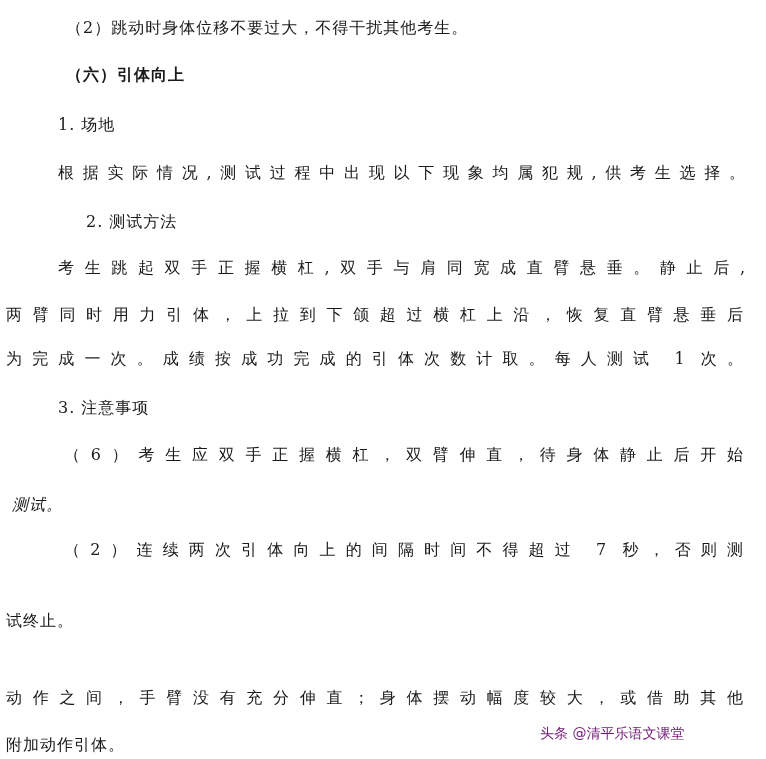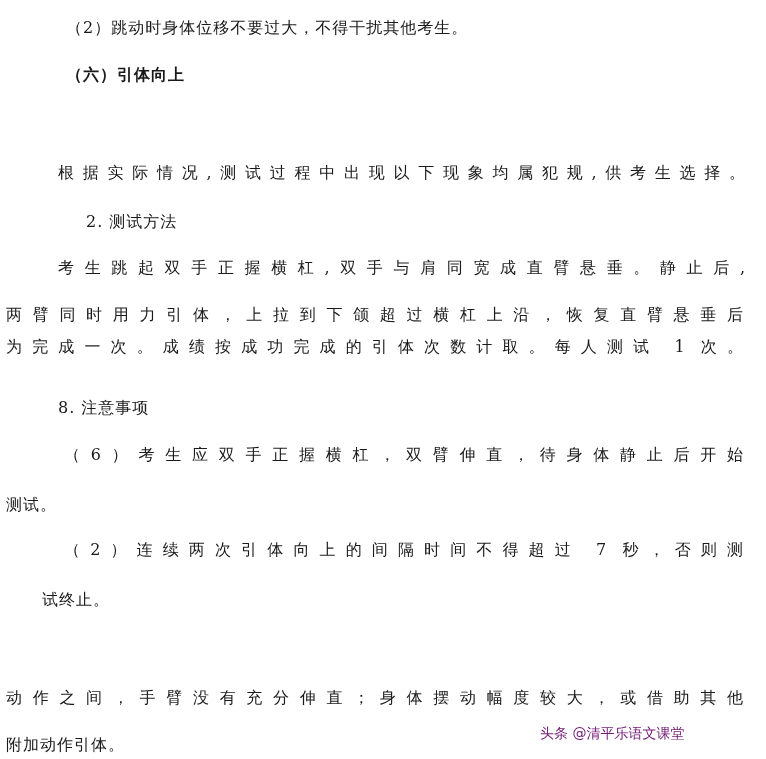--- a/index.html
+++ b/index.html
@@ -52,40 +52,41 @@
   </style>
 </head>
 <body>
 
 <div class="page">
 
   <div class="line" style="left:66px; top:13px;">（2）跳动时身体位移不要过大，不得干扰其他考生。</div>
 
   <div class="line heading" style="left:66px; top:60px;font-family:Liberation Serif, serif;">（六）引体向上</div>
 
+  <div class="line" style="left:58px; top:110px;">1. 场地</div>
 
   <div class="line" style="left:58px; top:158px; width:688px; text-align:justify; text-align-last:justify;">根据实际情况,测试过程中出现以下现象均属犯规,供考生选择。</div>
 
   <div class="line" style="left:58px; top:207px;margin-left:28px;">2. 测试方法</div>
 
   <div class="line full" style="top:300px;">两臂同时用力引体，上拉到下颌超过横杠上沿，恢复直臂悬垂后</div>
 
   <div class="line" style="left:58px; top:253px; width:688px; text-align:justify; text-align-last:justify;">考生跳起双手正握横杠,双手与肩同宽成直臂悬垂。静止后,</div>
 
-  <div class="line full" style="top:332px;">为完成一次。成绩按成功完成的引体次数计取。每人测试 1 次。</div>
+  <div class="line full" style="top:344px;">为完成一次。成绩按成功完成的引体次数计取。每人测试 1 次。</div>
 
-  <div class="line" style="left:58px; top:393px;">8. 注意事项</div>
+  <div class="line" style="left:58px; top:393px;">3. 注意事项</div>
 
   <div class="line" style="left:64px; top:440px; width:680px; text-align:justify; text-align-last:justify;">（6）考生应双手正握横杠，双臂伸直，待身体静止后开始</div>
 
-  <div class="line" style="left:6px; top:490px;">测试。</div>
+  <div class="line" style="left:12px; top:490px;font-style:italic;">测试。</div>
 
   <div class="line" style="left:64px; top:535px; width:680px; text-align:justify; text-align-last:justify;">（2）连续两次引体向上的间隔时间不得超过 7 秒，否则测</div>
 
-  <div class="line" style="left:6px; top:585px;margin-left:36px;">试终止。</div>
+  <div class="line" style="left:6px; top:606px;">试终止。</div>
 
 
   <div class="line full" style="top:683px;">动作之间，手臂没有充分伸直；身体摆动幅度较大，或借助其他</div>
 
   <div class="line" style="left:6px; top:730px;">附加动作引体。</div>
 
   <div class="watermark">头条 @清平乐语文课堂</div>
 
 </div>
 

